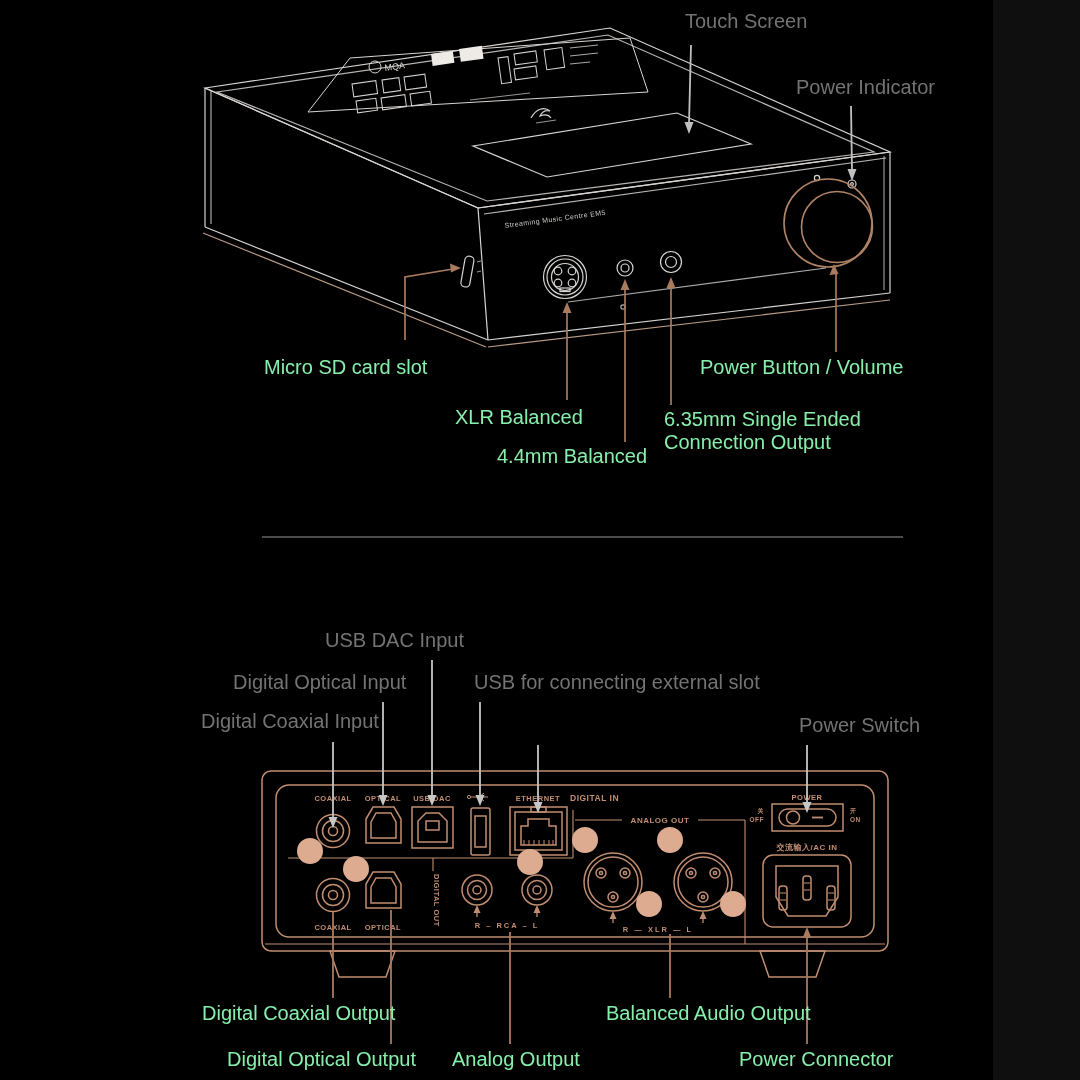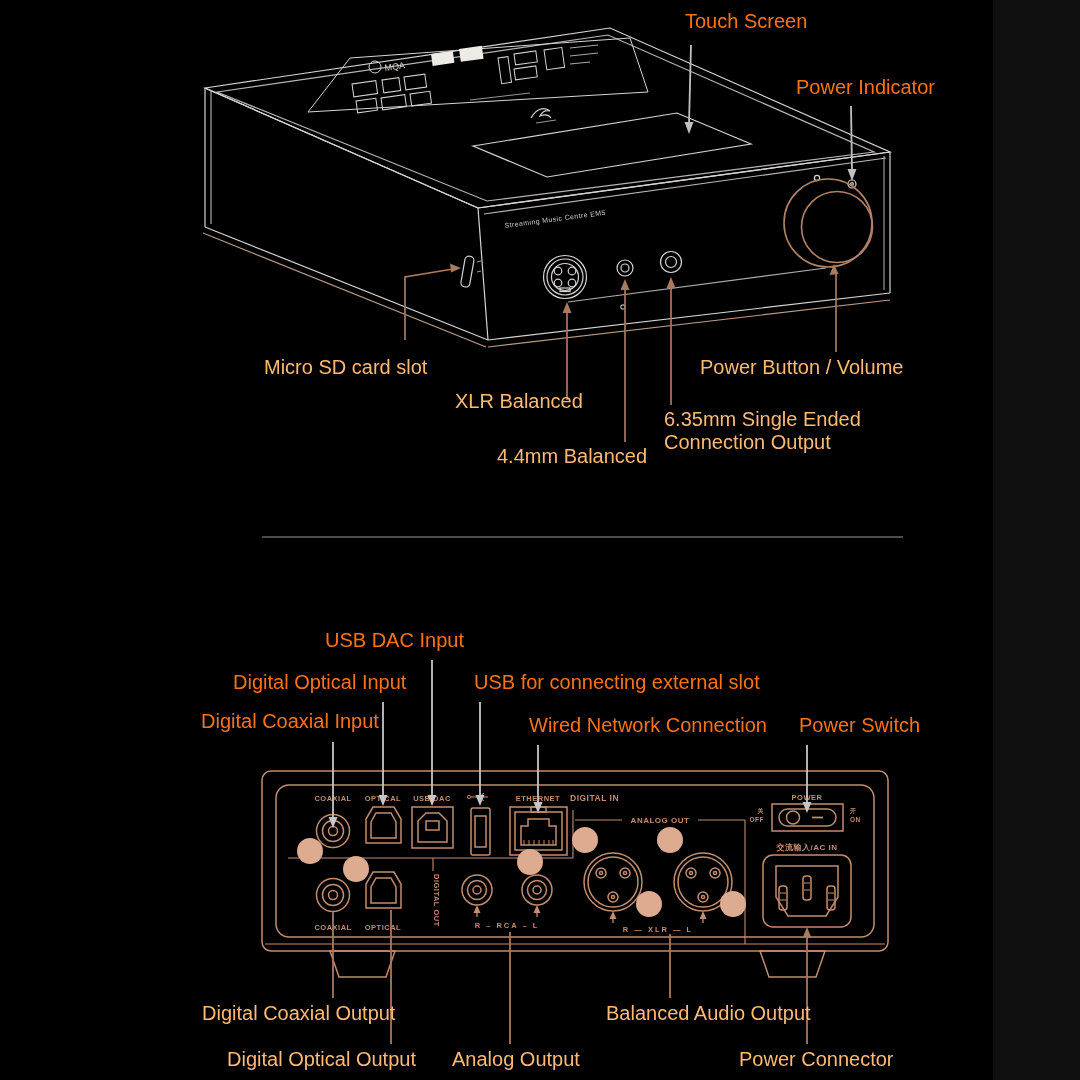--- a/index.html
+++ b/index.html
@@ -1,22 +1,22 @@
 <!DOCTYPE html>
 <html><head>
 <meta charset="utf-8">
 <style>
   html,body{margin:0;padding:0;background:#000;}
   #canvas{position:relative;width:1080px;height:1080px;background:#000000;overflow:hidden;
           font-family:"Liberation Sans", sans-serif;}
   #side-strip{position:absolute;right:0;top:0;width:87px;height:1080px;background:#0f0f0f;}
   svg{position:absolute;left:0;top:0;}
   .lbl{position:absolute;font-size:20px;line-height:23px;white-space:nowrap;}
-  .gray{color:#f97316;}
-  .tan{color:#fdba74;}
+  .gray{color:#737373;}
+  .tan{color:#86efac;}
 </style>
 </head>
 <body>
 
 <div id="canvas">
   <div id="side-strip"></div>
 
   <svg width="1080" height="1080" viewBox="0 0 1080 1080">
 
     <g stroke="#d8d4d1" stroke-width="1.2" fill="none">
@@ -308,34 +308,33 @@
       <path d="M510,932 V1044" fill="none"></path>
       <path d="M670,934 V998" fill="none"></path>
       <path d="M807,936 V1044" fill="none"></path>
       <polygon points="807,927 802.5,938 811.5,938" stroke="none"></polygon>
     </g>
   </svg>
 
   <div class="lbl gray" style="left:685px;top:10px;">Touch Screen</div>
   <div class="lbl gray" style="left:796px;top:76px;">Power Indicator</div>
   <div class="lbl tan" style="left:264px;top:356px;">Micro SD card slot</div>
-  <div class="lbl tan" style="left:455px;top:390px;">XLR Balanced</div>
+  <div class="lbl tan" style="left:455px;top:406px;">XLR Balanced</div>
   <div class="lbl tan" style="left:497px;top:445px;">4.4mm Balanced</div>
   <div class="lbl tan" style="left:700px;top:356px;">
     <div>Power Button / Volume</div>
   </div>
   <div class="lbl tan" style="left:664px;top:408px;">
     <div>6.35mm Single Ended</div>
     <div>Connection Output</div>
   </div>
 
   <div class="lbl gray" style="left:325px;top:629px;">USB DAC Input</div>
   <div class="lbl gray" style="left:233px;top:671px;">Digital Optical Input</div>
   <div class="lbl gray" style="left:201px;top:710px;">Digital Coaxial Input</div>
   <div class="lbl gray" style="left:474px;top:671px;">USB for connecting external slot</div>
-  <div class="lbl gray" style="left:529px;top:714px;">Wired Network Connection</div>
   <div class="lbl gray" style="left:799px;top:714px;">Power Switch</div>
   <div class="lbl tan" style="left:202px;top:1002px;">Digital Coaxial Output</div>
   <div class="lbl tan" style="left:227px;top:1048px;">Digital Optical Output</div>
   <div class="lbl tan" style="left:452px;top:1048px;">Analog Output</div>
   <div class="lbl tan" style="left:567px;top:1002px;margin-left:39px;">Balanced Audio Output</div>
   <div class="lbl tan" style="left:739px;top:1048px;">Power Connector</div>
 </div>
 
 </body></html>

